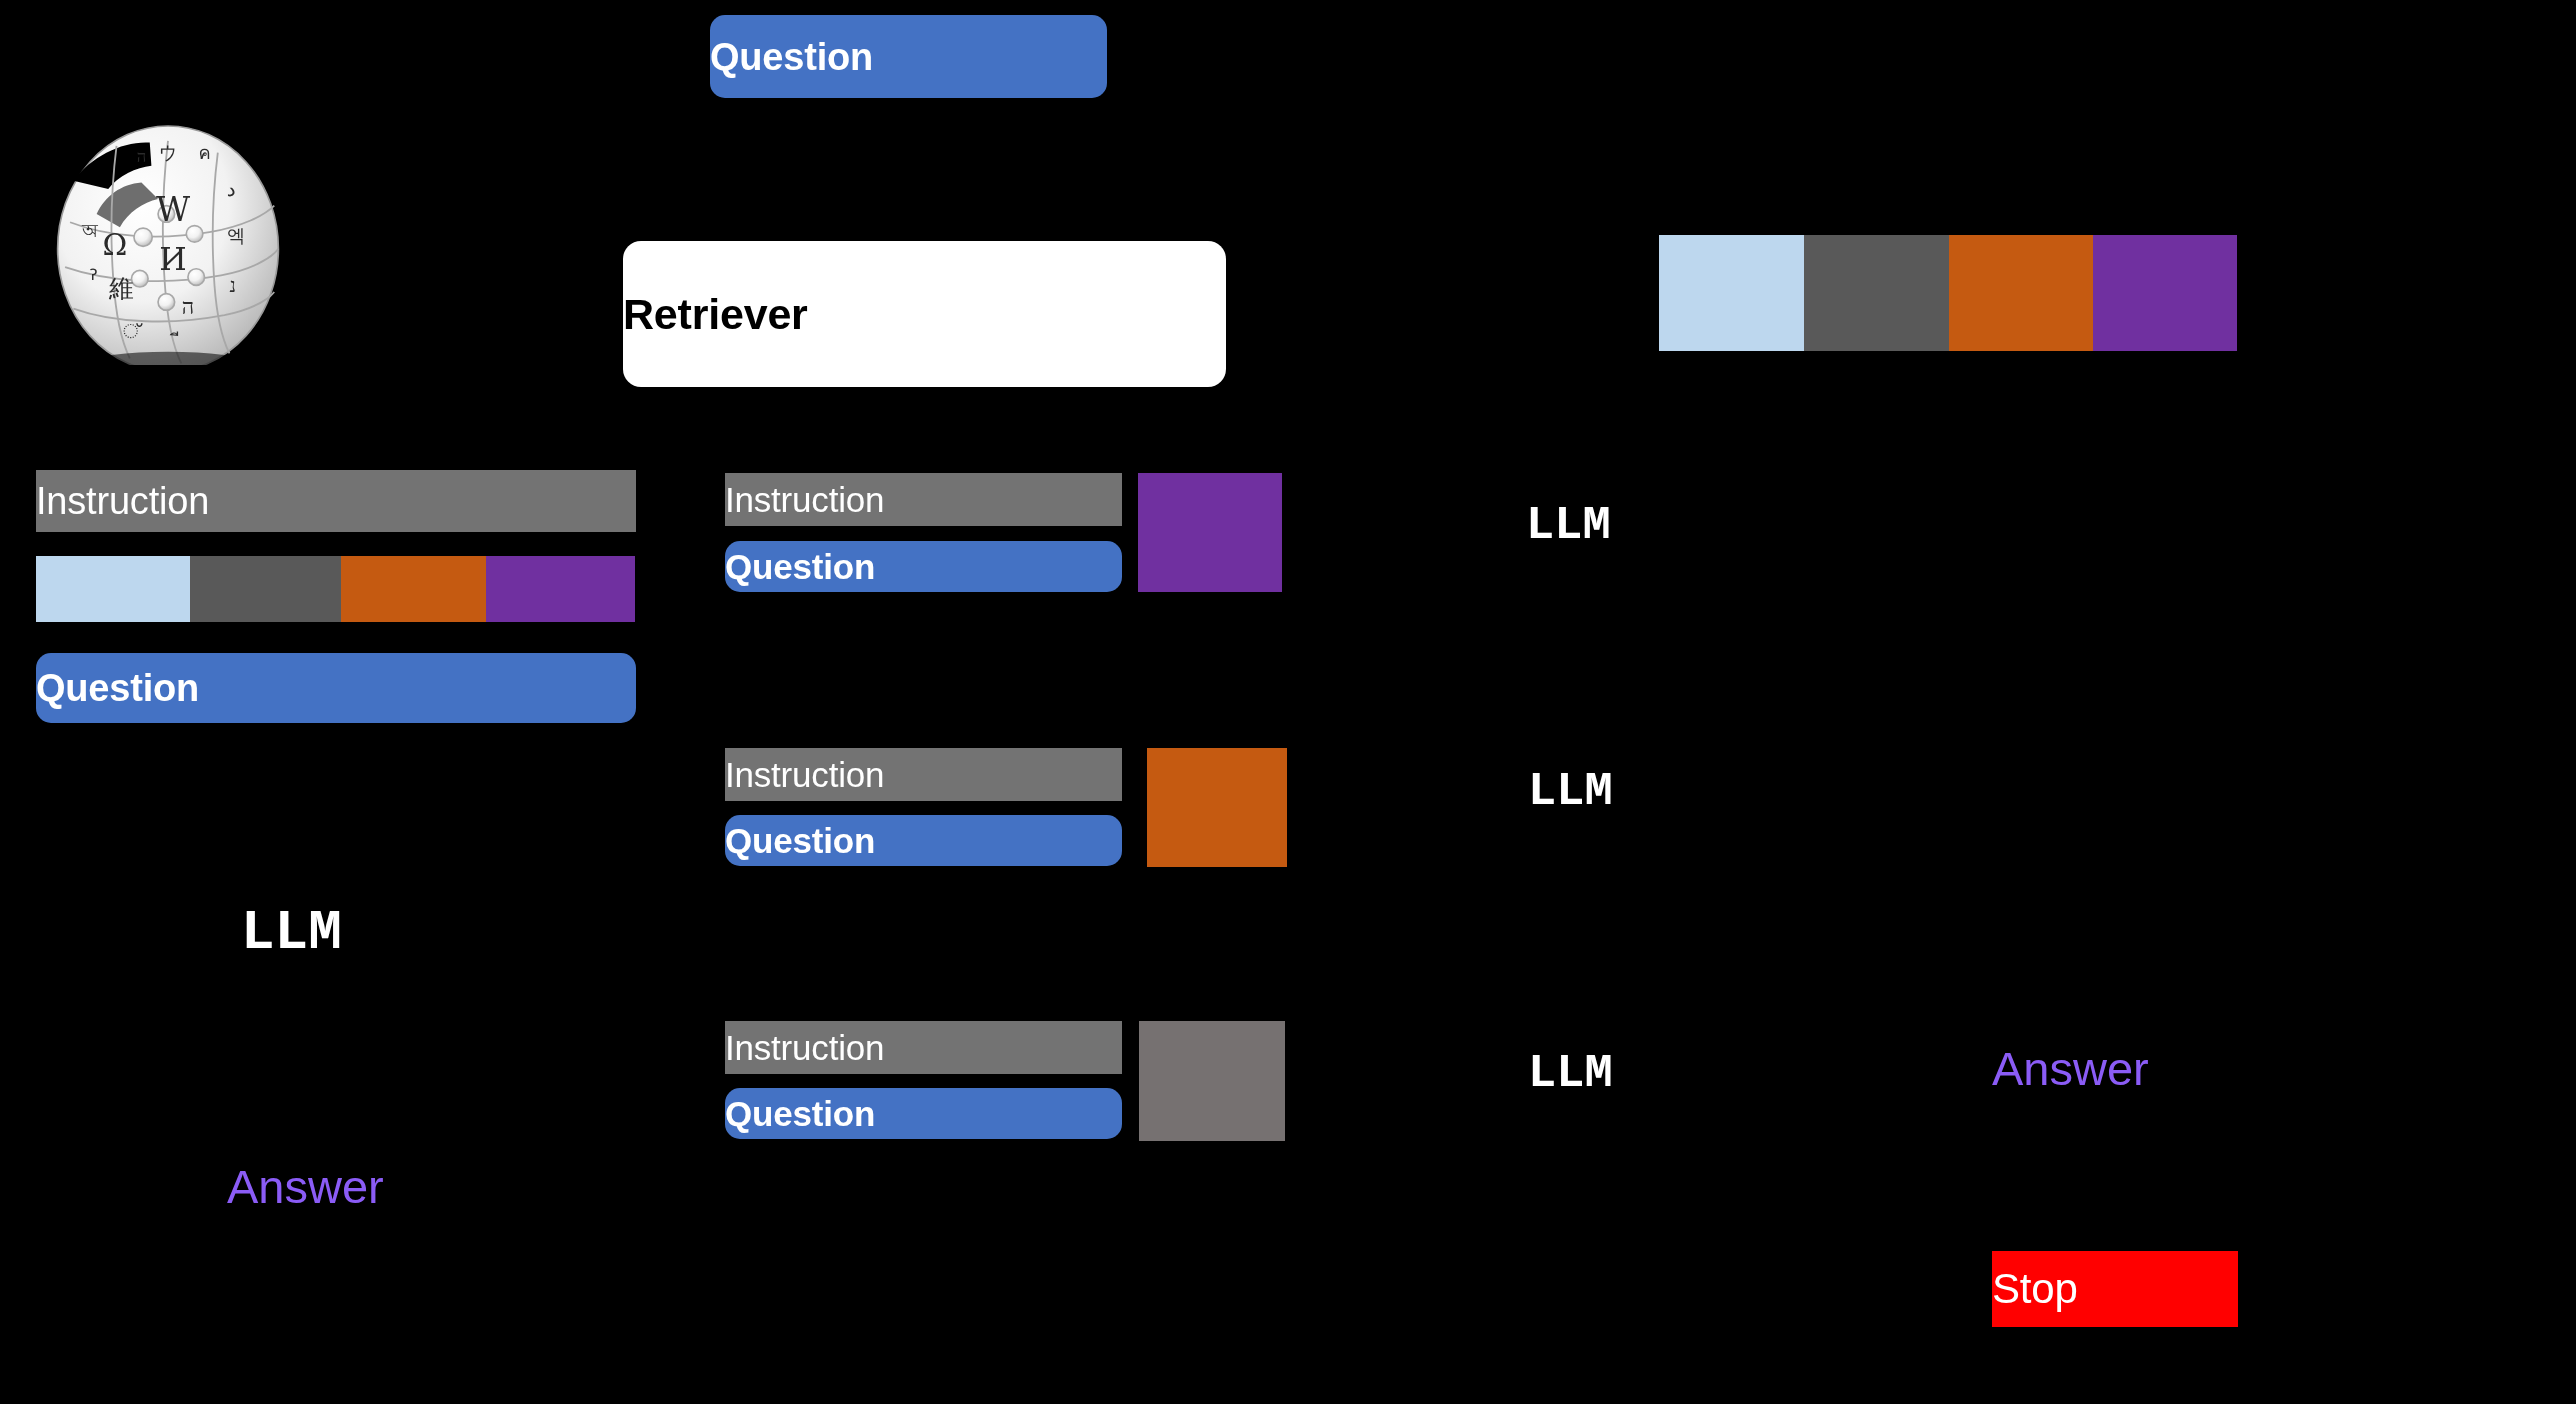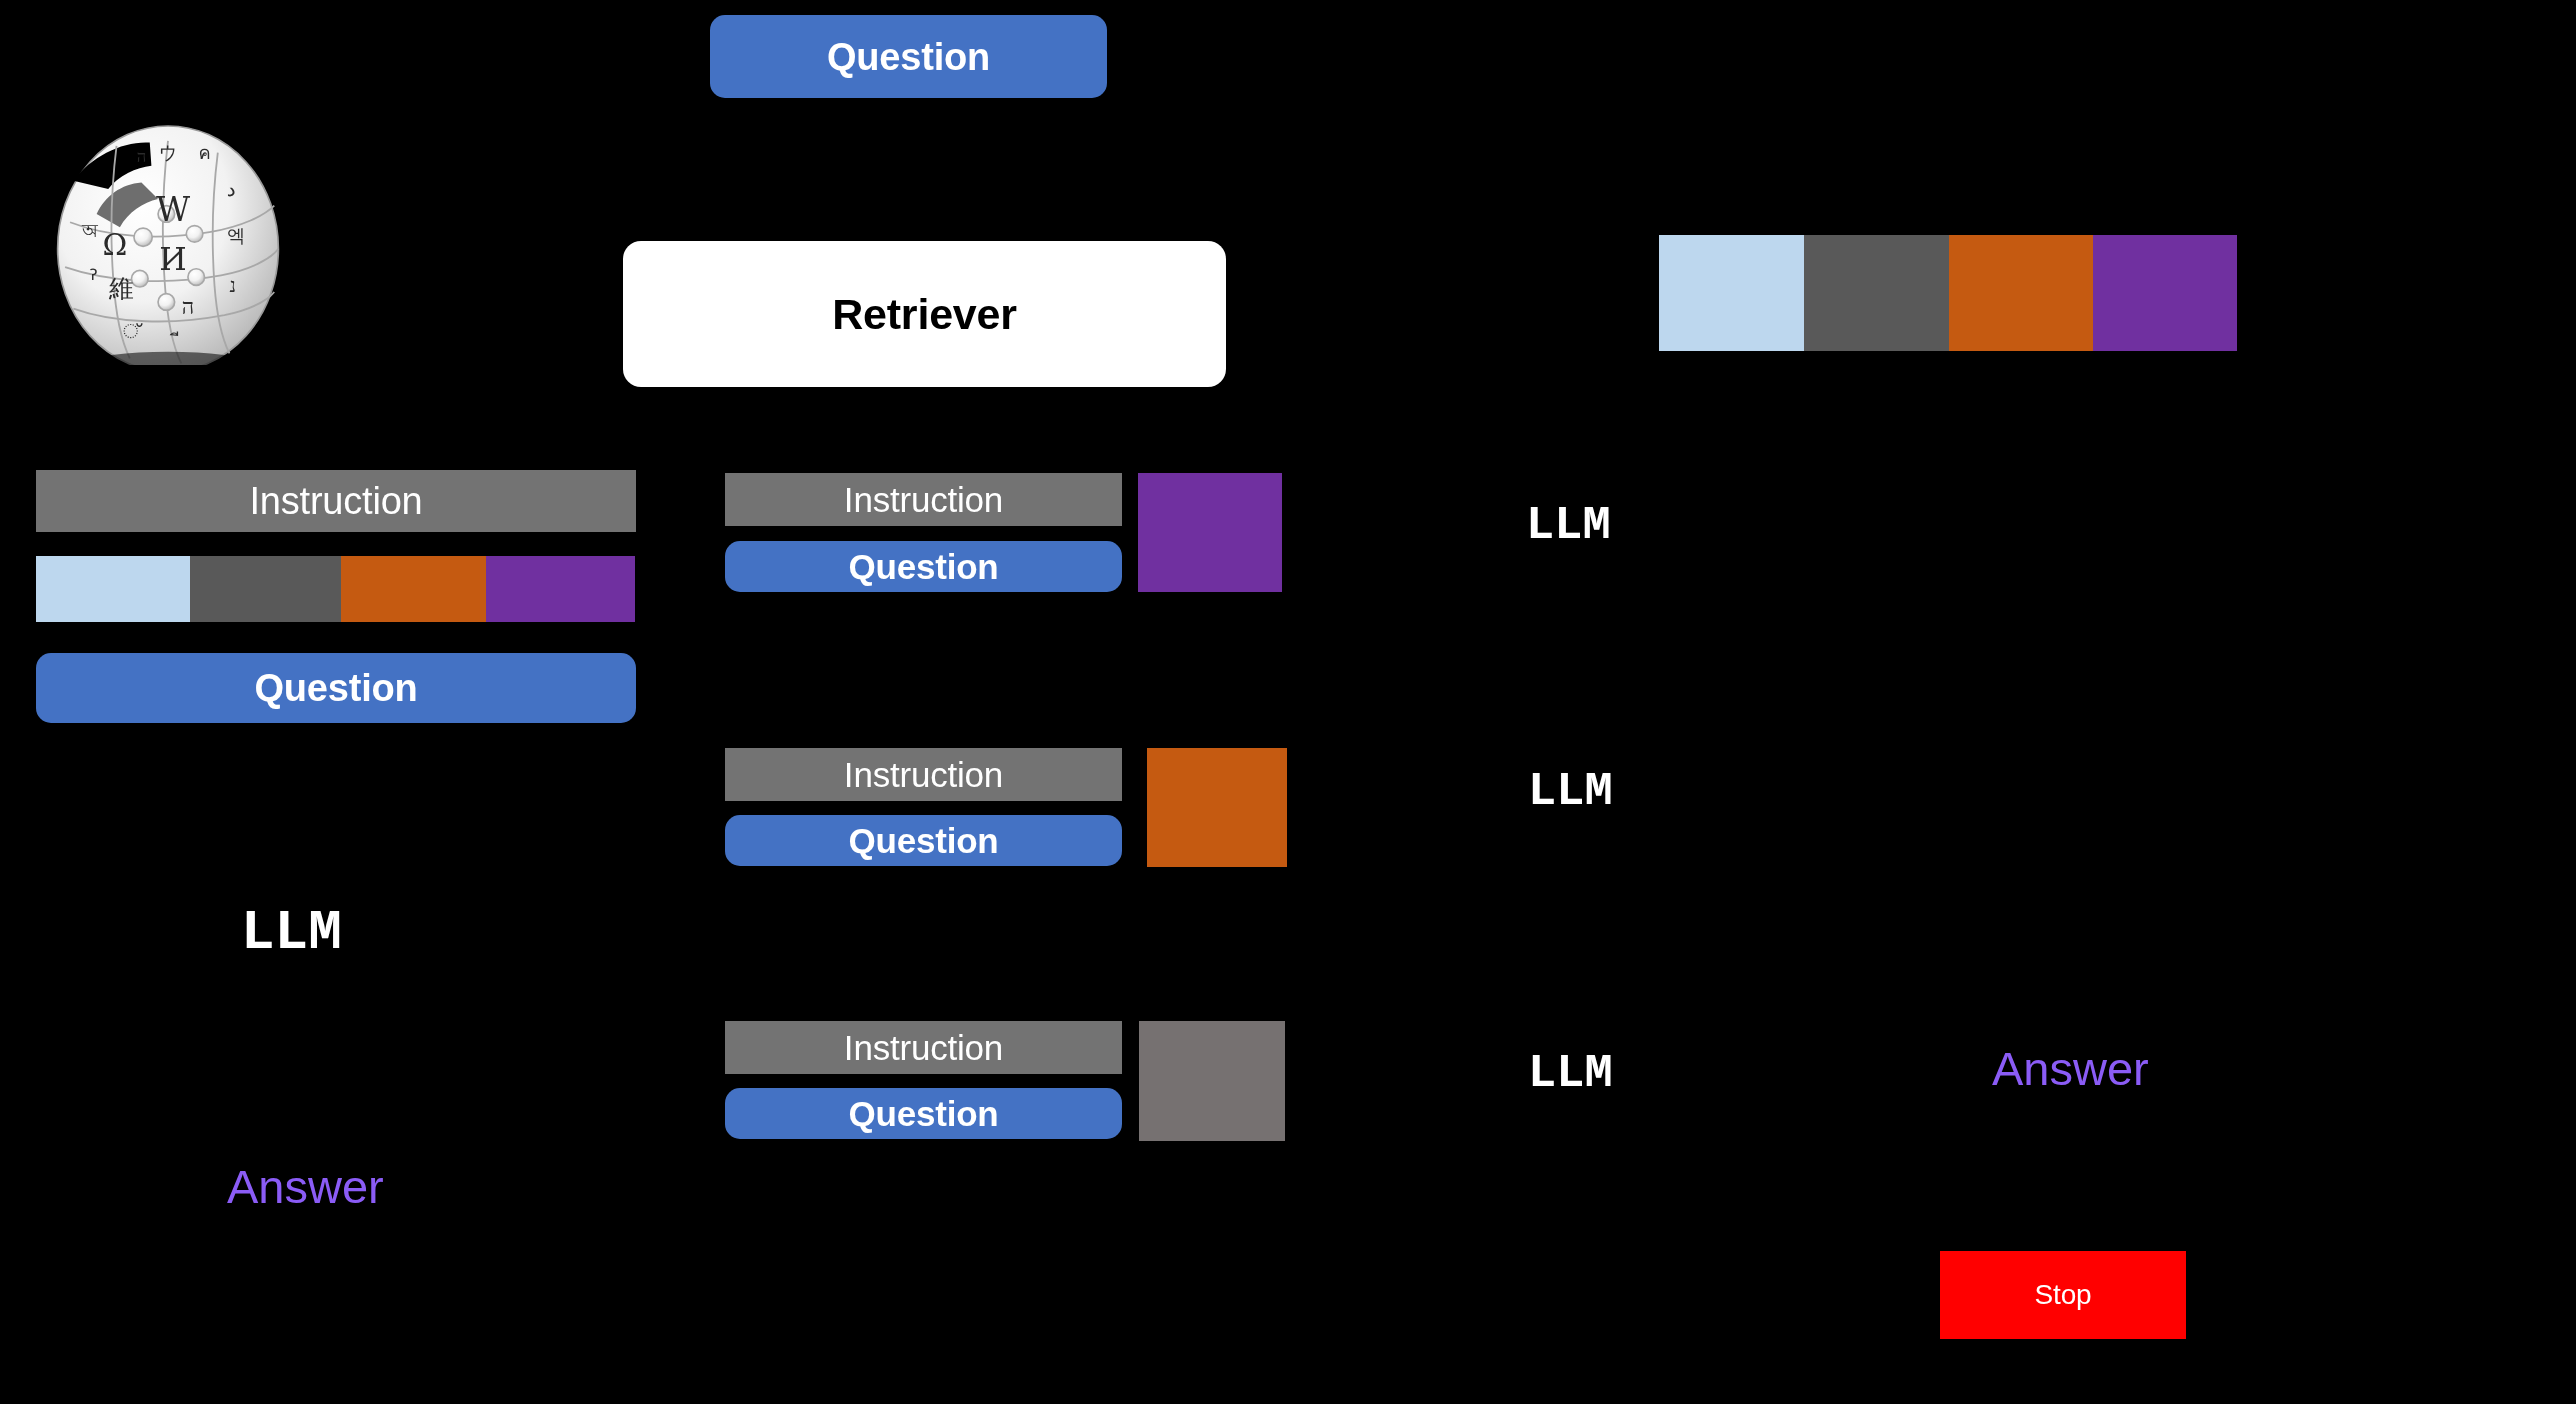--- a/index.html
+++ b/index.html
@@ -22,21 +22,20 @@
   
   #wiki-logo {
     left: 25px; top: 116px;
     width: 291px; height: 249px;
   }
 
   
   .pill {
     display: flex;
     align-items: center;
-    justify-content: center;
     box-sizing: border-box;
     color: #ffffff;
     font-weight: bold;
     letter-spacing: -0.2px;
     line-height: 1;
     white-space: nowrap;
   }
   .pill-question {
     background: #4472C4;
     border-radius: 15px;
@@ -209,18 +208,18 @@
   </div>
   <div class="abs chunk-square" style="left:1139px; top:1021px; width:146px; height:120px; background:#767171;"></div>
   <div class="abs label-llm" style="left:1528px; top:1050px; font-size:47px;">
     <span>LLM</span>
   </div>
 
   <div class="abs label-answer" style="left:1992px; top:1045px; font-size:47px;">
     <span>Answer</span>
   </div>
 
-  <div class="abs pill box-stop" style="left:1940px; top:1251px; width:246px; height:88px; font-size:28px;">
+  <div class="abs pill box-stop" style="left:1992px; top:1251px; width:246px; height:76px; font-size:42px;">
     <span>Stop</span>
   </div>
 
 </div>
 
 
 </body></html>

